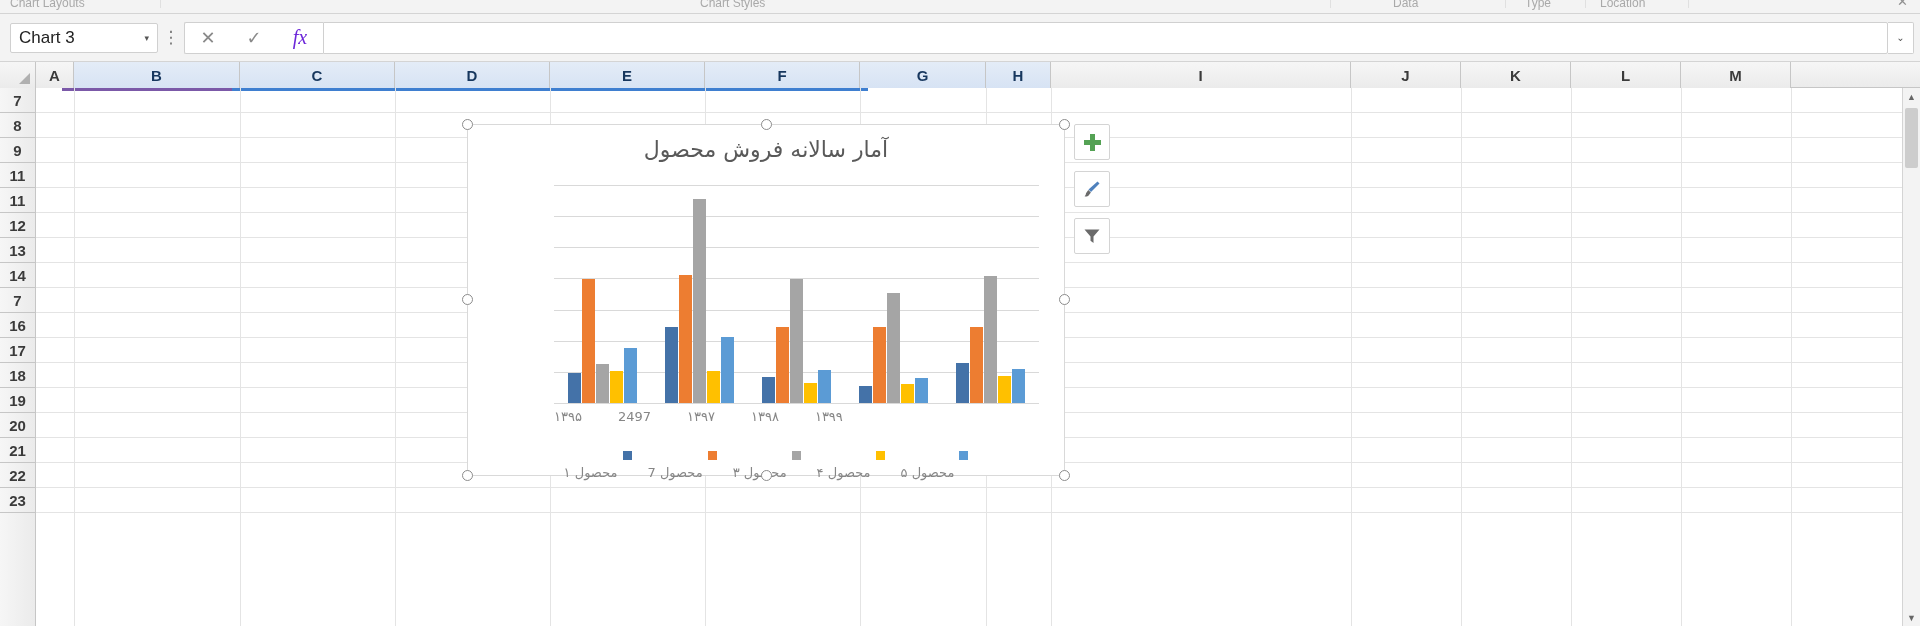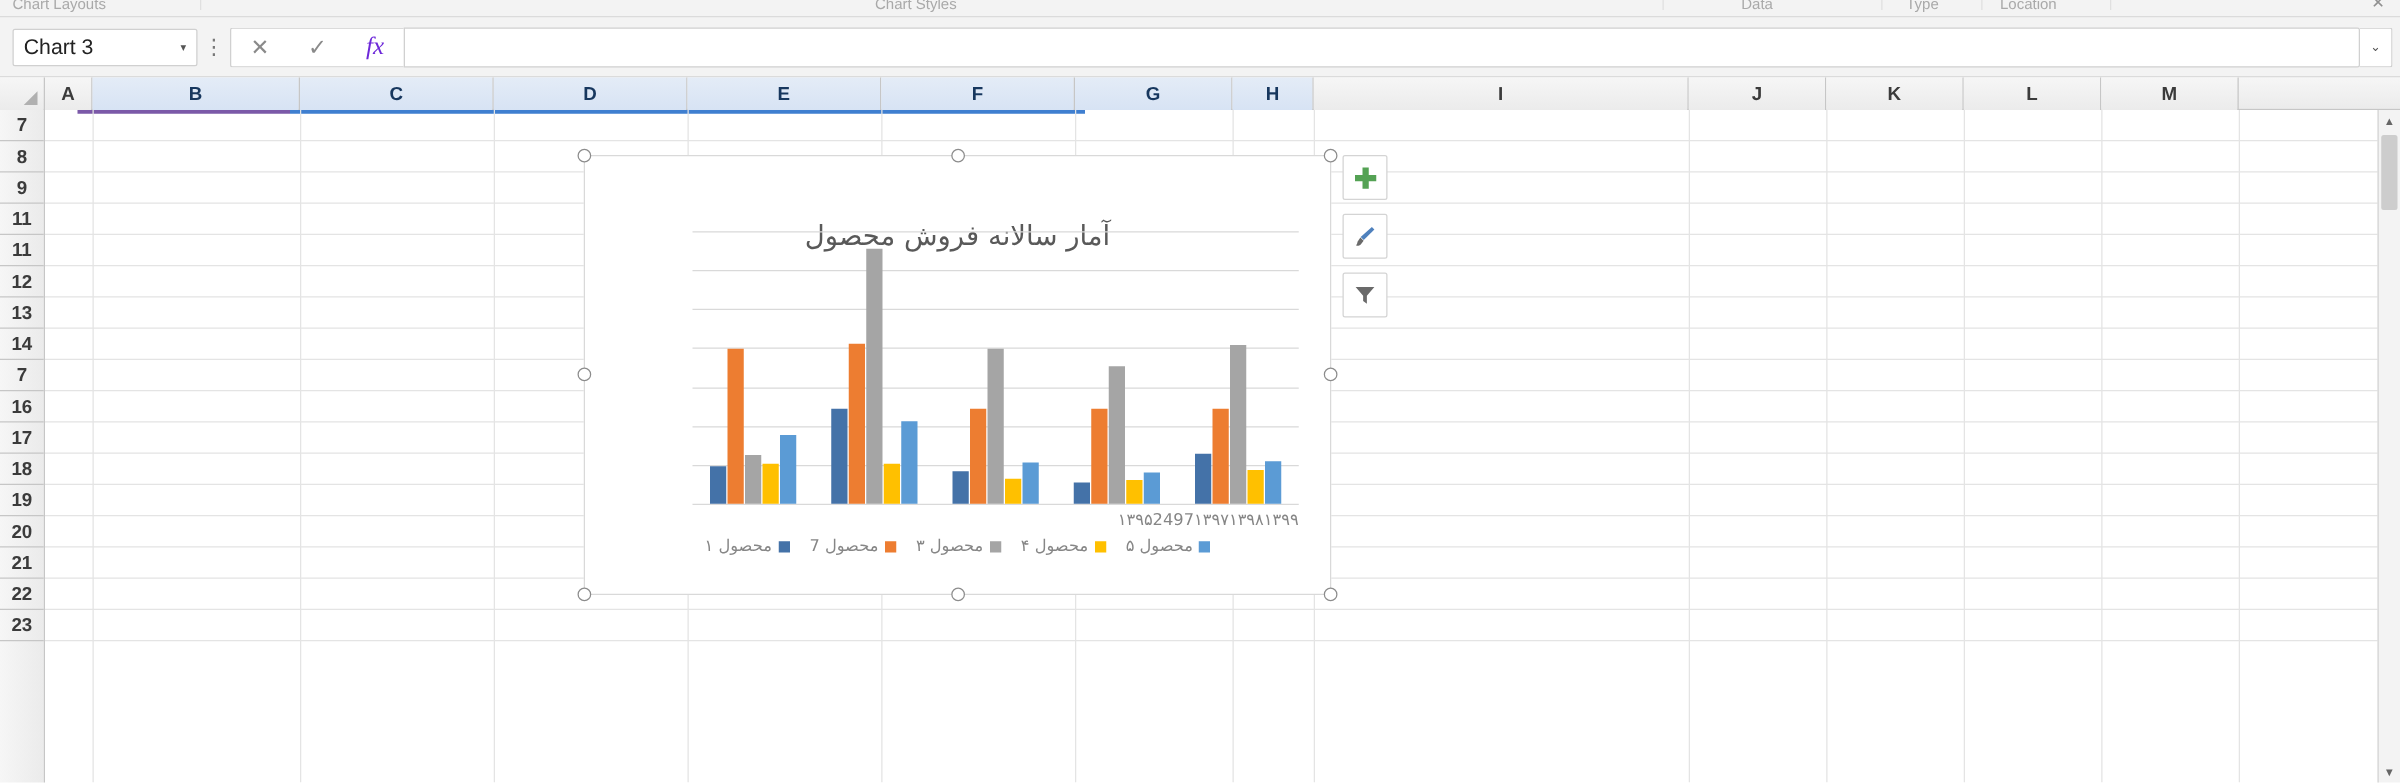--- a/index.html
+++ b/index.html
@@ -138,21 +138,21 @@
   }
 
   
   .chart-obj{
     position:absolute; left:467px; top:124px; width:598px; height:352px;
     background:#ffffff; border:1px solid #d9d9d9;
   }
   .chart-title{
     position:absolute; top:12px; left:0; width:100%;
     text-align:center; font-size:22px; color:#595959;
-    direction:rtl; font-family:"DejaVu Sans", sans-serif;margin-top:40px;
+    direction:rtl; font-family:"DejaVu Sans", sans-serif;
   }
 
   
   .plot{
     position:absolute; left:86px; top:60px; width:485px; height:218px;
   }
   .y-labels{
     position:absolute; left:-68px; top:0; width:64px; height:218px;
   }
   .y-lab{
@@ -166,35 +166,35 @@
   .bars{
     position:absolute; left:0; bottom:0; width:485px; height:218px;
     display:flex; align-items:flex-end; justify-content:space-around;
   }
   .group{
     display:flex; align-items:flex-end; gap:1px; height:100%;
   }
   .bar{ width:13px; }
   .x-labels{
     position:absolute; left:0; top:224px; width:485px;
-    display:flex; justify-content:flex-end;
+    display:flex; justify-content:flex-start;gap:36px;
   }
   .x-lab{
     font-size:13px; color:#868686; font-family:"DejaVu Sans", sans-serif;
     direction:rtl;
   }
   .legend{
     position:absolute; left:0; top:305px; width:100%;
     display:flex; flex-direction:row-reverse; justify-content:center;
     gap:16px; direction:rtl;
   }
   .legend-item{ display:flex; align-items:center; gap:5px; }
   .legend-swatch{ width:9px; height:9px; }
   .legend-label{
-    font-size:13px; color:#868686; font-family:"DejaVu Sans", sans-serif;
+    font-size:13px; color:#868686; font-family:"DejaVu Sans", sans-serif;margin-top:35px;
   }
 
   
   .handle{
     position:absolute; width:11px; height:11px; border-radius:50%;
     background:#ffffff; border:1.5px solid #8c8c8c; z-index:5;
   }
 
   
   .chart-btns{

